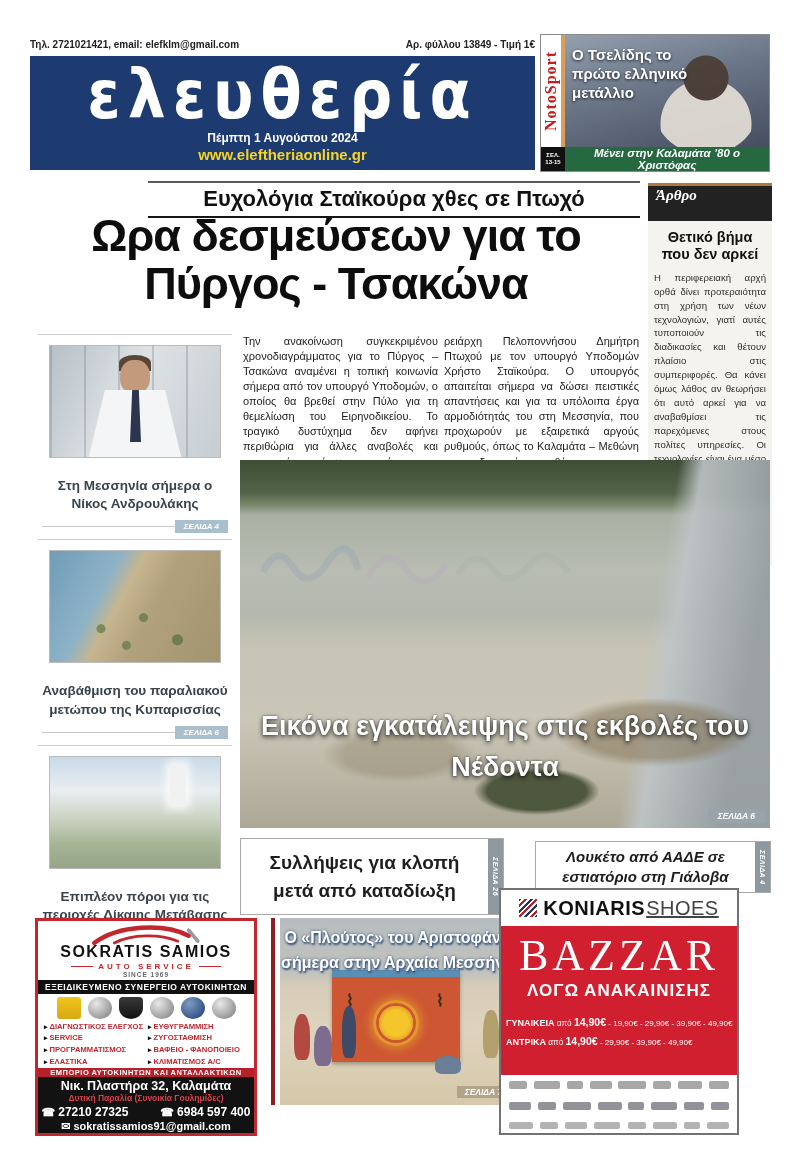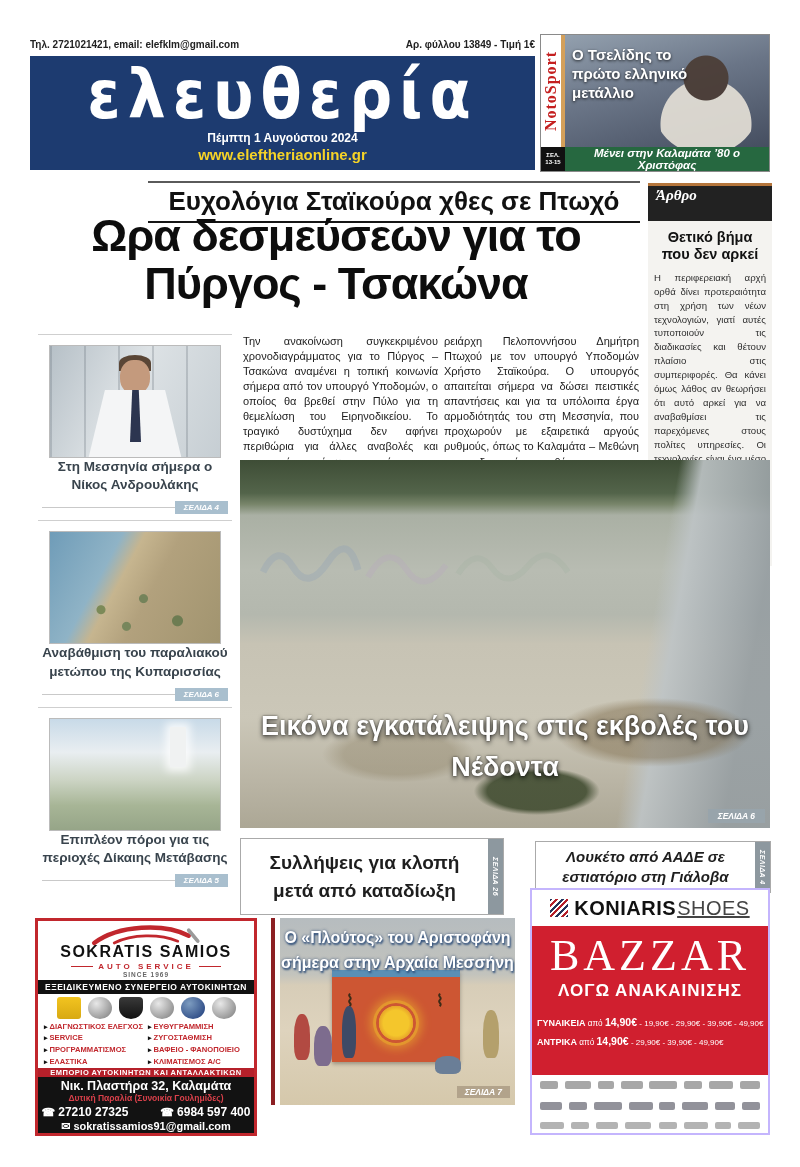--- a/index.html
+++ b/index.html
@@ -35,21 +35,21 @@
                radial-gradient(circle at 50% 72%,#e7e2d8 0 45px,transparent 46px); opacity:.9; }
   .ns-headline { position:absolute; left:7px; top:10px; width:120px;
     color:#fff; font-weight:bold; font-size:15px; line-height:1.28; text-shadow:0 1px 3px rgba(0,0,0,.8); }
   .ns-bottom { height:24px; background:#266840; display:flex; align-items:center; }
   .ns-badge { width:24px; height:100%; background:#111; color:#fff; font-weight:bold;
     font-size:6px; display:flex; flex-direction:column; align-items:center; justify-content:center; line-height:1.2; }
   .ns-footer { flex:1; text-align:center; color:#fff; font-weight:bold; font-style:italic; font-size:11.5px; }
   
   .kicker { position:absolute; left:148px; top:181px; width:492px; text-align:center;
     border-top:2px solid #5a5a5a; border-bottom:2px solid #151515; padding:3px 0 4px 0;
-    font-size:26px; font-weight:bold; color:#111; }
+    font-size:22px; font-weight:bold; color:#111; }
   .headline { position:absolute; left:30px; top:212px; width:612px; text-align:center;
     font-size:45px; font-weight:bold; letter-spacing:-1px; line-height:1.07; color:#0d0d0d; }
   .lead-col { position:absolute; top:334px; width:195px; font-size:11px; line-height:1.37;
     text-align:justify; color:#1c1c1c; }
   .lead-col1 { left:243px; }
   .lead-col2 { left:444px; }
   .red-sq { display:inline-block; width:9px; height:9px; background:#cc2027; margin:0 4px 0 8px; vertical-align:-1px; }
   .lead-ref { font-weight:bold; font-size:11px; color:#111; }
   
   .opinion { position:absolute; left:648px; top:183px; width:124px; }
@@ -59,21 +59,21 @@
   .op-body-box { background:#f4f3f0; padding:8px 6px 6px 6px; }
   .op-title { text-align:center; font-weight:bold; font-size:14.5px; line-height:1.2; color:#111; margin-bottom:7px; }
   .op-text { font-size:9.6px; line-height:1.45; text-align:justify; color:#2e2e2e; }
   .op-rule { border-top:1px solid #9a9a9a; margin:10px 0 3px 0; }
   .op-ref { text-align:right; font-size:10px; font-weight:bold; font-style:italic; color:#222; }
   
   .sidebar { position:absolute; left:38px; top:334px; width:194px; }
   .sb-item { border-top:1px solid #cfcfcf; padding:10px 4px 6px 4px; }
   .sb-photo { width:172px; height:113px; margin:0 auto; border:1px solid #bbb; position:relative; overflow:hidden; }
   .sb-caption { text-align:center; font-weight:bold; font-size:13.5px; line-height:1.35;
-    color:#39444d; margin-top:0; }
+    color:#39444d; margin-top:19px; }
   .sb-badge-row { display:flex; align-items:center; margin-top:7px; }
   .sb-badge-line { flex:1; height:1px; background:#c9c9c9; }
   .sb-badge { background:#a9bfce; color:#fff; font-weight:bold; font-style:italic;
     font-size:8px; padding:2px 9px; }
   
   .ph-androulakis { background:linear-gradient(115deg,#b6c0c7 0%,#dde2e5 45%,#c6ced3 100%); }
   .ph-androulakis::before { content:""; position:absolute; inset:0;
     background:repeating-linear-gradient(90deg,rgba(90,100,110,.25) 0 2px,transparent 2px 34px); }
   .ph-head { position:absolute; left:50%; top:14px; width:30px; height:34px; margin-left:-15px;
     background:#c49a7d; border-radius:45%; }
@@ -155,22 +155,22 @@
     background:radial-gradient(circle,#f4c62c 0 45%,#e8a52a 60%,transparent 62%);
     box-shadow:0 0 0 3px rgba(244,198,44,.35), 0 0 10px 6px rgba(244,198,44,.45); }
   .pl-snake { position:absolute; top:14px; width:10px; height:64px; color:#3c2a16; font-weight:bold; }
   .pl-figure { position:absolute; border-radius:45% 45% 30% 30%; }
   .pl-caption { position:absolute; left:0; top:8px; width:100%; text-align:center;
     color:#fff; font-weight:bold; font-size:16px; line-height:1.55;
     text-shadow:1px 2px 2px #31517c, 0 0 3px rgba(30,60,110,.8); }
   .pl-badge { position:absolute; right:5px; bottom:7px; background:#b2a38b; color:#fff;
     font-weight:bold; font-style:italic; font-size:8.5px; padding:1px 8px; }
   
-  .koniaris { position:absolute; left:530px; top:888px; width:240px; height:247px;
-    border:2px solid #c4b5fd; background:#fff; display:flex; flex-direction:column; }
+  .koniaris { position:absolute; left:499px; top:888px; width:240px; height:247px;
+    border:2px solid #737373; background:#fff; display:flex; flex-direction:column; }
   .ko-header { height:36px; display:flex; align-items:center; justify-content:center; gap:6px; background:#fff; }
   .ko-mark { width:18px; height:18px;
     background:repeating-linear-gradient(135deg,#24355c 0 2px,#fff 2px 4px,#b5202a 4px 6px,#fff 6px 8px); }
   .ko-brand-bold { font-size:20px; font-weight:bold; color:#111; letter-spacing:.5px; }
   .ko-brand-light { font-size:20px; color:#444; letter-spacing:.5px; margin-left:-5px;text-decoration:underline; }
   .ko-body { flex:1; background:#d01f2f; color:#fff; text-align:center; padding-top:8px; }
   .ko-title { font-family:"Liberation Serif",serif; font-size:44px; letter-spacing:4px; line-height:1.0; }
   .ko-sub { font-size:17px; font-weight:bold; letter-spacing:1px; margin-top:3px; }
   .ko-lines { margin-top:12px; padding:0 5px; text-align:left; }
   .ko-line { font-size:8.2px; white-space:nowrap; line-height:1.8; }

